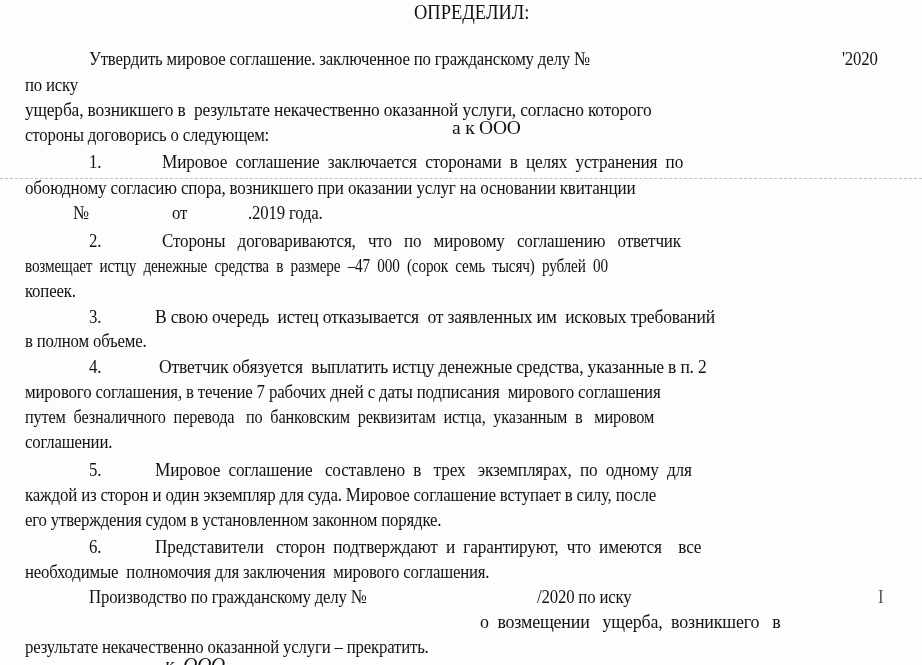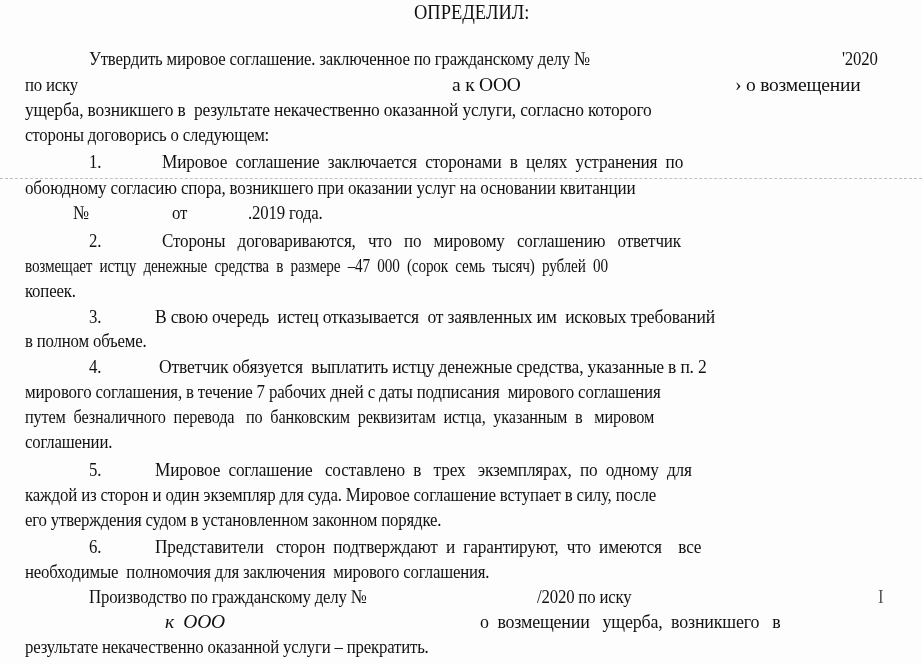--- a/index.html
+++ b/index.html
@@ -24,21 +24,21 @@
     }
     .line {
       position: absolute;
       white-space: pre;
       font-size: 19.5px;
       line-height: 24px;
       transform-origin: 0 0;
       letter-spacing: -0.2px;
     }
     .narrow { transform: scaleX(0.86); }
-    .wide { transform: scaleX(1.0); }
+    .wide { transform: scaleX(1.0); margin-top: 43px; }
     .title {
       position: absolute;
       top: 0px;
       left: 414px;
       font-size: 21px;
       line-height: 24px;
       transform: scaleX(0.88);
       transform-origin: 0 0;
       white-space: pre;
     }
@@ -57,21 +57,20 @@
 
 <div class="page">
 
   <div class="title">ОПРЕДЕЛИЛ:</div>
 
   <div class="line narrow" style="top:47px; left:89px;">Утвердить мировое соглашение. заключенное по гражданскому делу №</div>
   <div class="line narrow" style="top:47px; left:842px;">'2020</div>
 
   <div class="line narrow" style="top:73px; left:25px;">по иску</div>
   <div class="line wide" style="top:73px; left:452px;">а к ООО</div>
-  <div class="line wide" style="top:73px; left:735px;">› о возмещении</div>
 
   <div class="line narrow" style="top:98px; left:25px; transform:scaleX(0.895);">ущерба, возникшего в  результате некачественно оказанной услуги, согласно которого</div>
   <div class="line narrow" style="top:123px; left:25px;">стороны договорись о следующем:</div>
 
   <div class="line narrow" style="top:150px; left:89px;">1.</div>
   <div class="line narrow" style="top:150px; left:162px; transform:scaleX(0.885);">Мировое  соглашение  заключается  сторонами  в  целях  устранения  по</div>
   <div class="scanline"></div>
   <div class="line narrow" style="top:176px; left:25px; transform:scaleX(0.875);">обоюдному согласию спора, возникшего при оказании услуг на основании квитанции</div>
   <div class="line narrow" style="top:201px; left:73px;">№</div>
   <div class="line narrow" style="top:201px; left:172px;">от</div>

